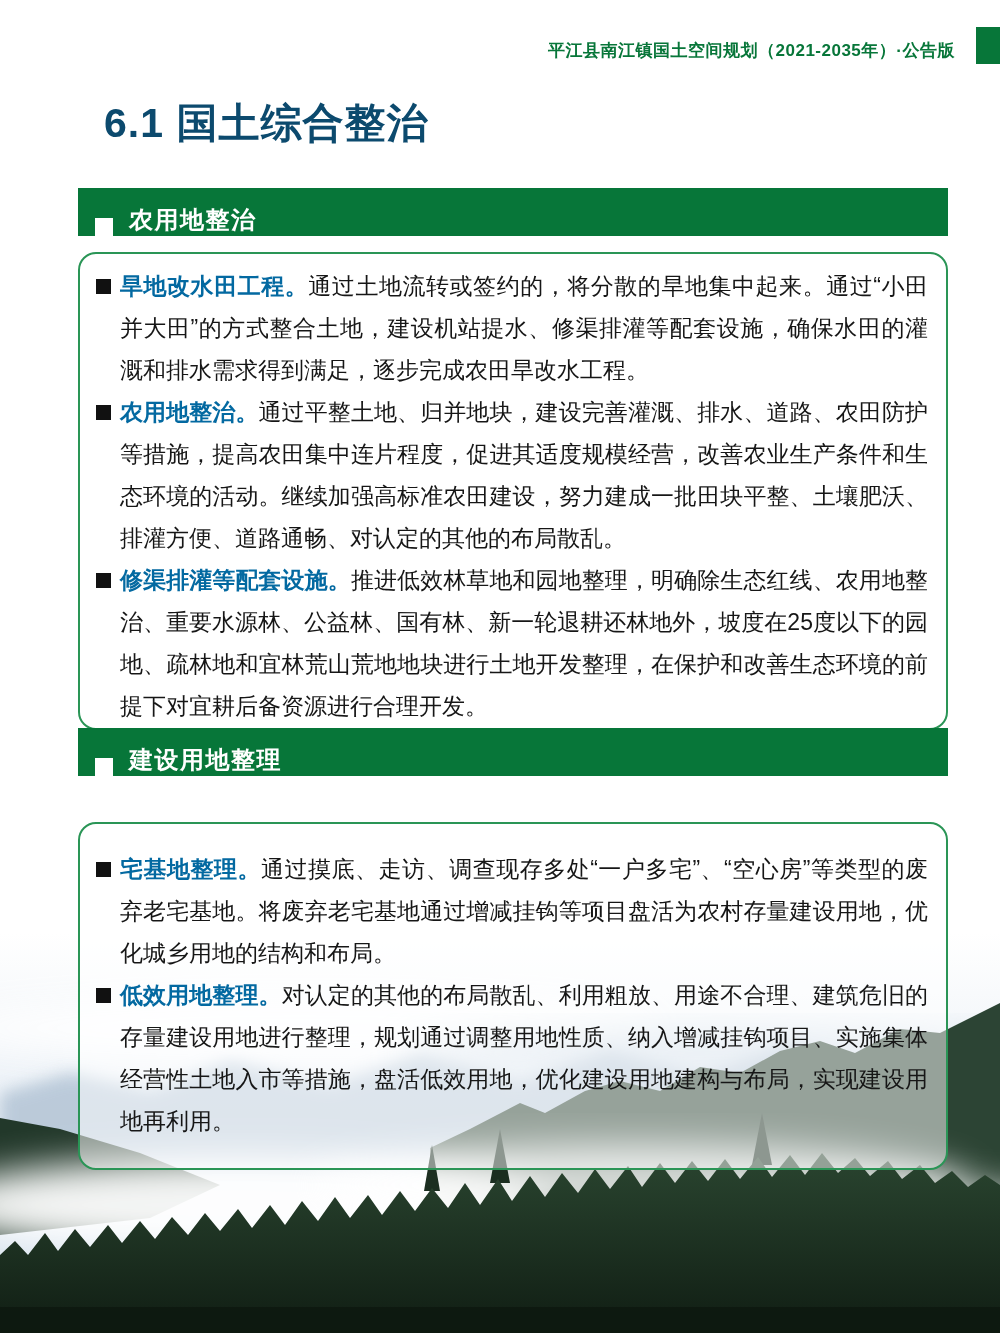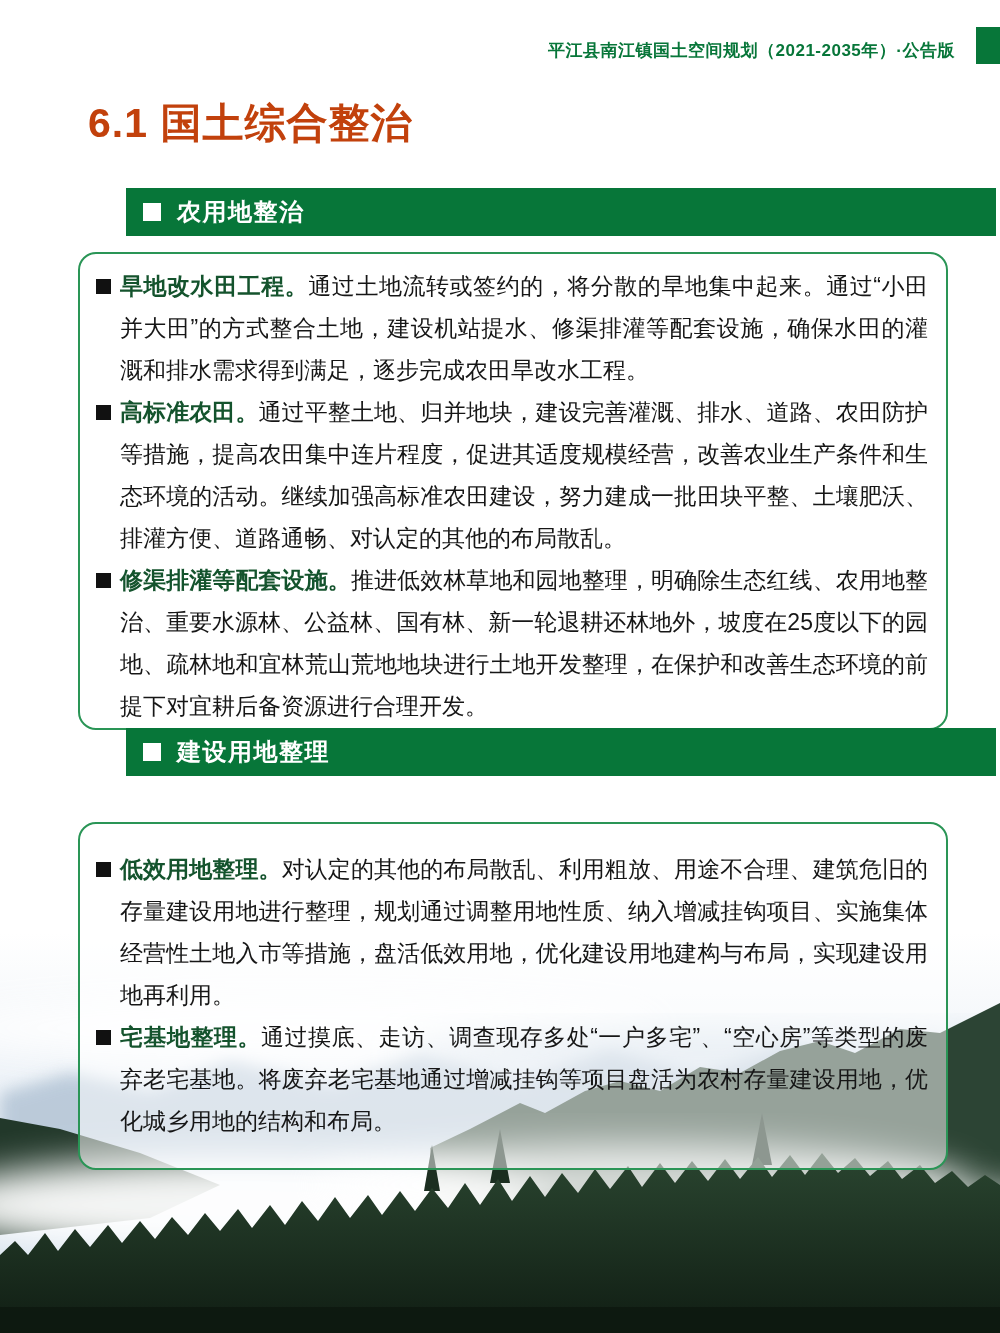--- a/index.html
+++ b/index.html
@@ -31,39 +31,38 @@
     top: 27px;
     right: 0;
     width: 24px;
     height: 37px;
     background: #077639;
   }
 
   
   .page-title {
     position: absolute;
-    left: 88px;
+    left: 104px;
     top: 96px;
     font-size: 41px;
     font-weight: 700;
-    color: #c2410c;
+    color: #0c4a6e;
     letter-spacing: 1px;
   }
 
   
   .banner {
     position: absolute;
     left: 78px;
     width: 870px;
     height: 48px;
     background: #077639;
     display: flex;
-    align-items: center;
+    align-items: flex-end;
     padding-left: 17px;
-    margin-left: 48px;
   }
   .banner-1 { top: 188px; }
   .banner-2 { top: 728px; }
   .banner-square {
     width: 18px;
     height: 18px;
     background: #ffffff;
     flex: 0 0 auto;
     margin-right: 16px;
   }
@@ -107,21 +106,21 @@
     background: #111111;
     margin: 14px 9px 0 0;
   }
   .bullet-text {
     flex: 1 1 auto;
     font-size: 23px;
     line-height: 42px;
     color: #161616;
     text-align: justify;
   }
-  .bullet-text b { font-weight: 700; color: #14532d; }
+  .bullet-text b { font-weight: 700; color: #0369a1; }
 
   
   .photo {
     position: absolute;
     left: 0;
     top: 933px;
     width: 1000px;
     height: 400px;
     overflow: hidden;
   }
@@ -142,21 +141,21 @@
     <span class="banner-label">农用地整治</span>
   </div>
 
   <div class="content-box box-1">
     <div class="bullet">
       <span class="bullet-marker"></span>
       <p class="bullet-text"><b>旱地改水田工程。</b><span>通过土地流转或签约的，将分散的旱地集中起来。通过“小田并大田”的方式整合土地，建设机站提水、修渠排灌等配套设施，确保水田的灌溉和排水需求得到满足，逐步完成农田旱改水工程。</span></p>
     </div>
     <div class="bullet">
       <span class="bullet-marker"></span>
-      <p class="bullet-text"><b>高标准农田。</b><span>通过平整土地、归并地块，建设完善灌溉、排水、道路、农田防护等措施，提高农田集中连片程度，促进其适度规模经营，改善农业生产条件和生态环境的活动。继续加强高标准农田建设，努力建成一批田块平整、土壤肥沃、排灌方便、道路通畅、对认定的其他的布局散乱。</span></p>
+      <p class="bullet-text"><b>农用地整治。</b><span>通过平整土地、归并地块，建设完善灌溉、排水、道路、农田防护等措施，提高农田集中连片程度，促进其适度规模经营，改善农业生产条件和生态环境的活动。继续加强高标准农田建设，努力建成一批田块平整、土壤肥沃、排灌方便、道路通畅、对认定的其他的布局散乱。</span></p>
     </div>
     <div class="bullet">
       <span class="bullet-marker"></span>
       <p class="bullet-text"><b>修渠排灌等配套设施。</b><span>推进低效林草地和园地整理，明确除生态红线、农用地整治、重要水源林、公益林、国有林、新一轮退耕还林地外，坡度在25度以下的园地、疏林地和宜林荒山荒地地块进行土地开发整理，在保护和改善生态环境的前提下对宜耕后备资源进行合理开发。</span></p>
     </div>
   </div>
 
   <div class="banner banner-2">
     <span class="banner-square"></span>
     <span class="banner-label">建设用地整理</span>
@@ -202,21 +201,21 @@
       <polygon points="762,180 752,232 772,232" fill="#1b2e20"></polygon>
 
       <path d="M0,400 L0,322 L15,308 L28,322 L45,300 L58,318 L75,296 L90,314 L108,292 L122,310 L140,288 L155,306 L172,284 L188,302 L205,280 L220,298 L238,276 L252,295 L270,272 L285,292 L302,268 L318,288 L335,264 L350,285 L368,262 L382,282 L400,258 L415,278 L432,255 L448,275 L465,250 L480,272 L498,246 L512,268 L530,243 L545,264 L562,240 L578,260 L595,236 L610,256 L628,233 L642,254 L660,230 L675,250 L692,228 L708,248 L725,226 L740,246 L758,224 L772,244 L790,222 L805,242 L822,220 L838,240 L855,225 L870,243 L888,228 L902,246 L920,232 L935,250 L952,238 L968,254 L985,242 L1000,252 L1000,400 Z" fill="url(#fg)"></path>
       <rect y="374" width="1000" height="26" fill="#0d1810" opacity="0.9"></rect>
     </svg>
   </div>
 
   <div class="content-box box-2">
     <div class="bullet">
       <span class="bullet-marker"></span>
+      <p class="bullet-text"><b>宅基地整理。</b><span>通过摸底、走访、调查现存多处“一户多宅”、“空心房”等类型的废弃老宅基地。将废弃老宅基地通过增减挂钩等项目盘活为农村存量建设用地，优化城乡用地的结构和布局。</span></p>
+    </div>
+    <div class="bullet">
+      <span class="bullet-marker"></span>
       <p class="bullet-text"><b>低效用地整理。</b><span>对认定的其他的布局散乱、利用粗放、用途不合理、建筑危旧的存量建设用地进行整理，规划通过调整用地性质、纳入增减挂钩项目、实施集体经营性土地入市等措施，盘活低效用地，优化建设用地建构与布局，实现建设用地再利用。</span></p>
     </div>
-    <div class="bullet">
-      <span class="bullet-marker"></span>
-      <p class="bullet-text"><b>宅基地整理。</b><span>通过摸底、走访、调查现存多处“一户多宅”、“空心房”等类型的废弃老宅基地。将废弃老宅基地通过增减挂钩等项目盘活为农村存量建设用地，优化城乡用地的结构和布局。</span></p>
-    </div>
   </div>
 
 </div>
 
 </body></html>

